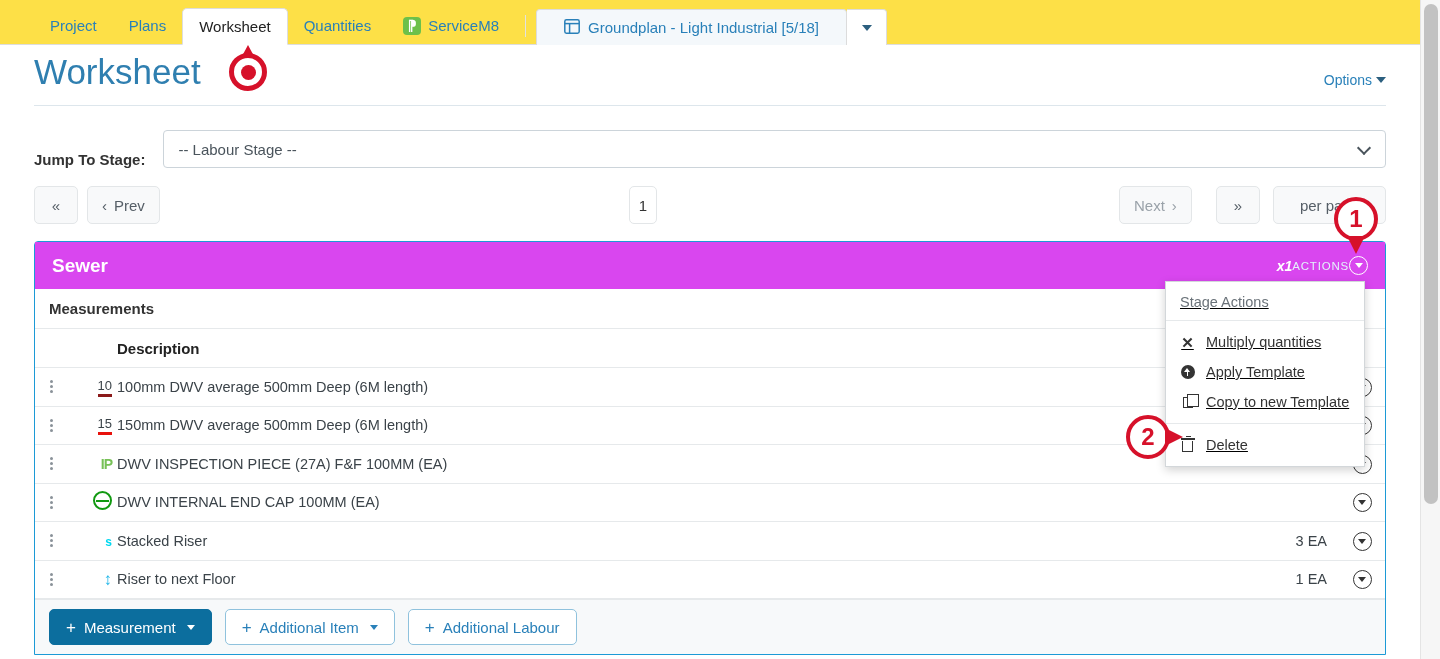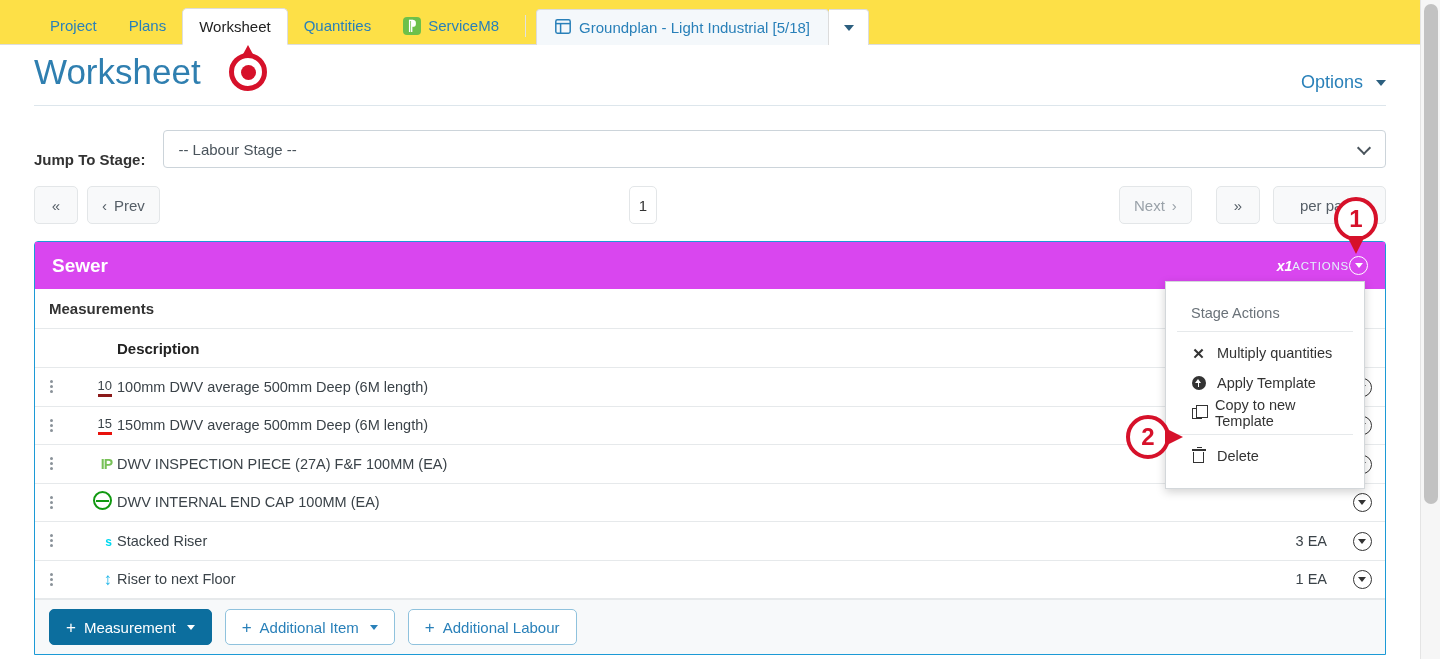--- a/index.html
+++ b/index.html
@@ -41,21 +41,21 @@
     height: 37px;
     margin-bottom: -1px;
     z-index: 3;
   }
   .tab-sep {
     width: 1px; height: 22px; background:#e2e2e2; margin: 0 10px 7px 10px;
   }
   .doc-tab {
     display: flex; align-items: center; gap: 8px;
     height: 36px;
-    padding: 0 18px;
+    padding: 0 27px;
     background: #f4f8fb;
     border: 1px solid #dcdcdc;
     border-bottom: none;
     border-radius: 4px 4px 0 0;
     color: #2980b9; font-size: 15px;
     cursor: pointer;
     margin-bottom: -1px;
   }
   .doc-caret-btn {
     width: 40px; height: 36px;
@@ -88,22 +88,22 @@
     height: 54px;
     border-bottom: 1px solid #dde6ec;
   }
   .page-title {
     font-size: 35px; color: #2f7fb0; font-weight: 300;
     letter-spacing: 0px;
     position: absolute; left: 0; top: 0;
   }
   .options-link {
     position: absolute; right: 0; top: 20px;
-    font-size: 18px; color: #2980b9; cursor: pointer;
-    display: flex; align-items: center; gap: 13px;
+    font-size: 14px; color: #2980b9; cursor: pointer;
+    display: flex; align-items: center; gap: 4px;
   }
 
   
   .jump-row {
     position: absolute; top: 130px; left: 34px; width: 1352px;
     display: flex; align-items: flex-end; gap: 18px;
   }
   .jump-label { font-size: 15px; font-weight: bold; color: #333; }
   .select-box {
     flex: 1; height: 38px;
@@ -257,21 +257,22 @@
     border-top: 5px solid currentColor;
   }
 
   
   .menu {
     position: absolute; top: 281px; left: 1165px; width: 200px;
     background: #fff;
     border: 1px solid #d3d7da;
     box-shadow: 0 3px 9px rgba(0,0,0,.18);
     z-index: 40;
-    padding: 11px;
+    padding: 0;
+    text-decoration: underline;
   }
   .menu-title {
     padding: 12px 14px 10px 14px; font-size: 14.5px; color: #6a7279;
     border-bottom: 1px solid #e6e9eb;
   }
   .menu-item {
     display: flex; align-items: center; gap: 11px;
     padding: 0 14px; height: 30px;
     font-size: 14.5px; color: #333; cursor: pointer;
   }

